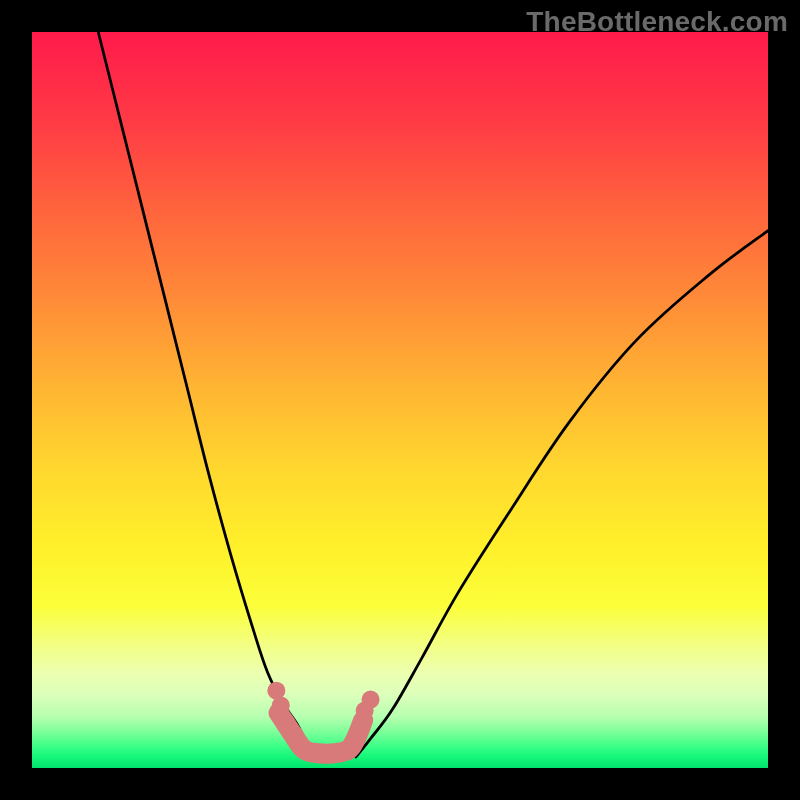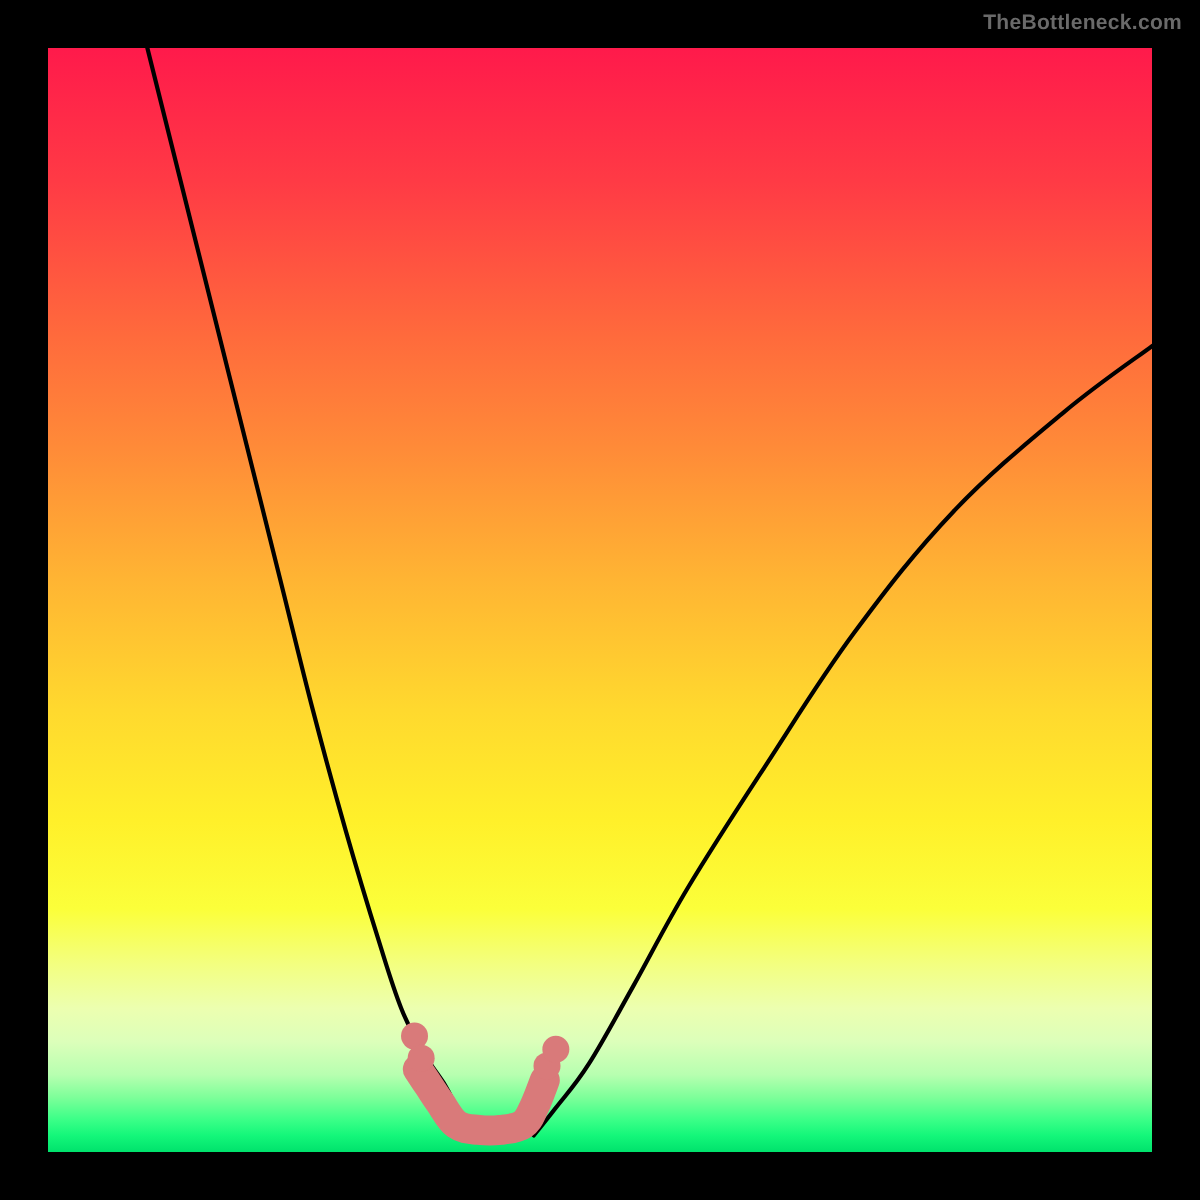--- a/index.html
+++ b/index.html
@@ -53,21 +53,21 @@
   svg.curves {
     position: absolute;
     inset: 0;
     width: 100%;
     height: 100%;
   }
   .watermark {
     position: absolute;
     top: 6px;
     right: 12px;
-    font-size: 14px;
+    font-size: 28px;
     font-weight: 600;
     color: #6a6a6a;
     letter-spacing: 0.2px;
     user-select: none;
   }
 </style>
 </head>
 <body>
 
 <div class="frame">

